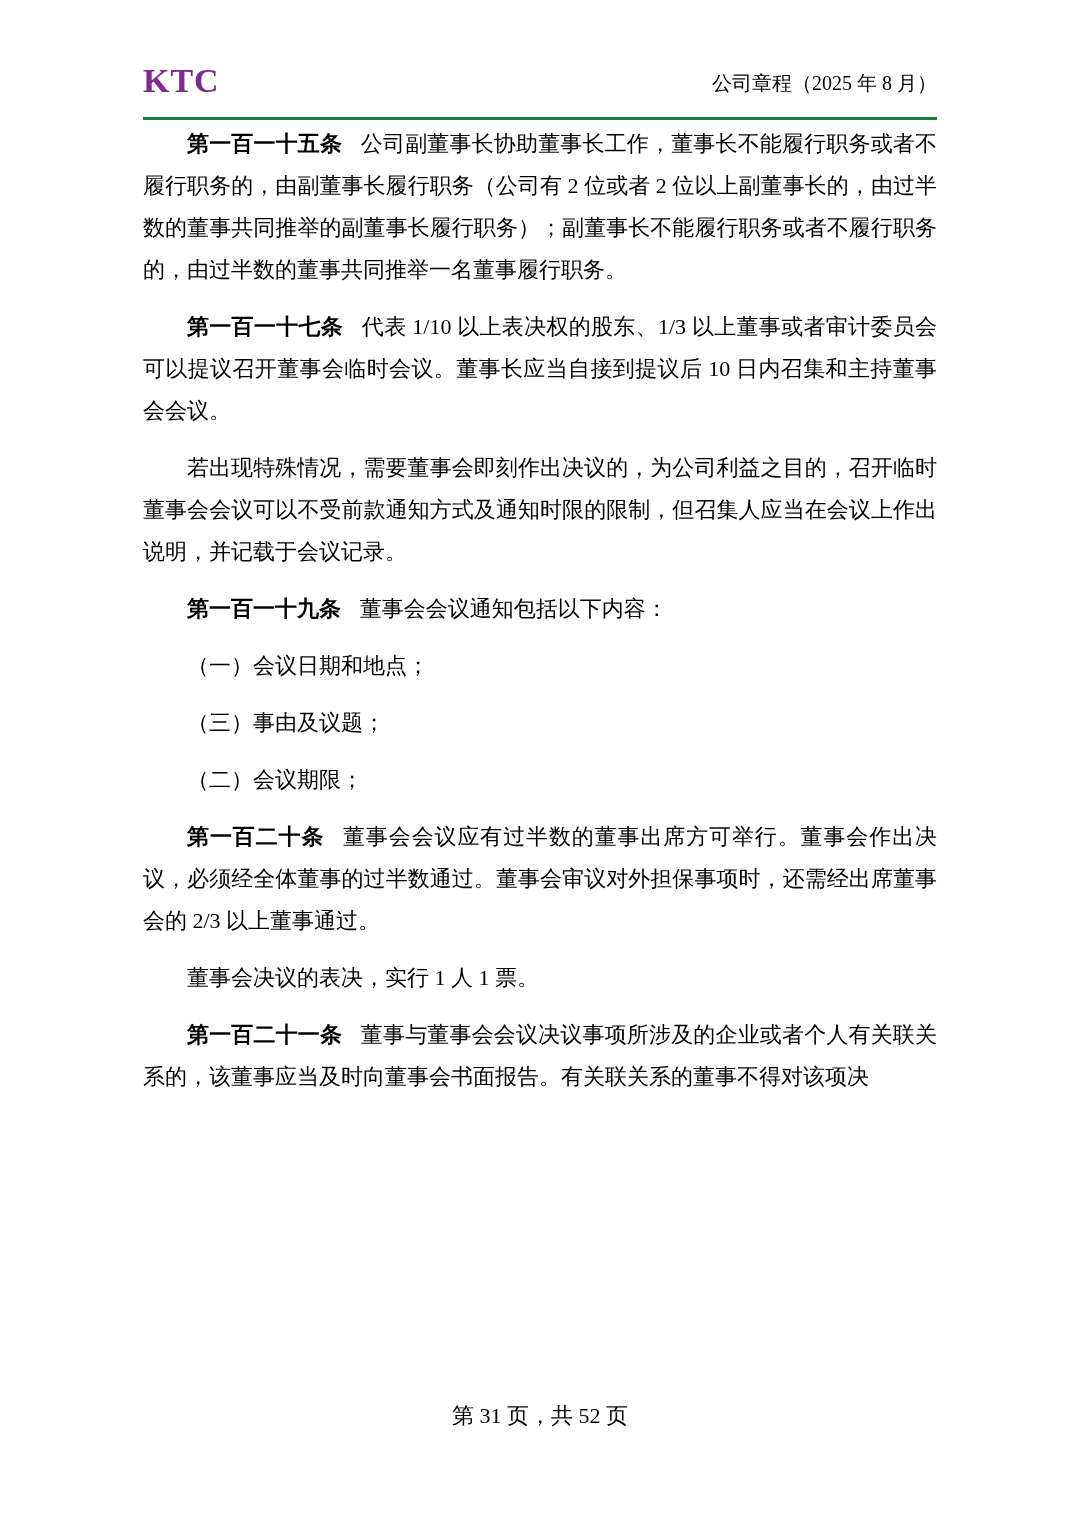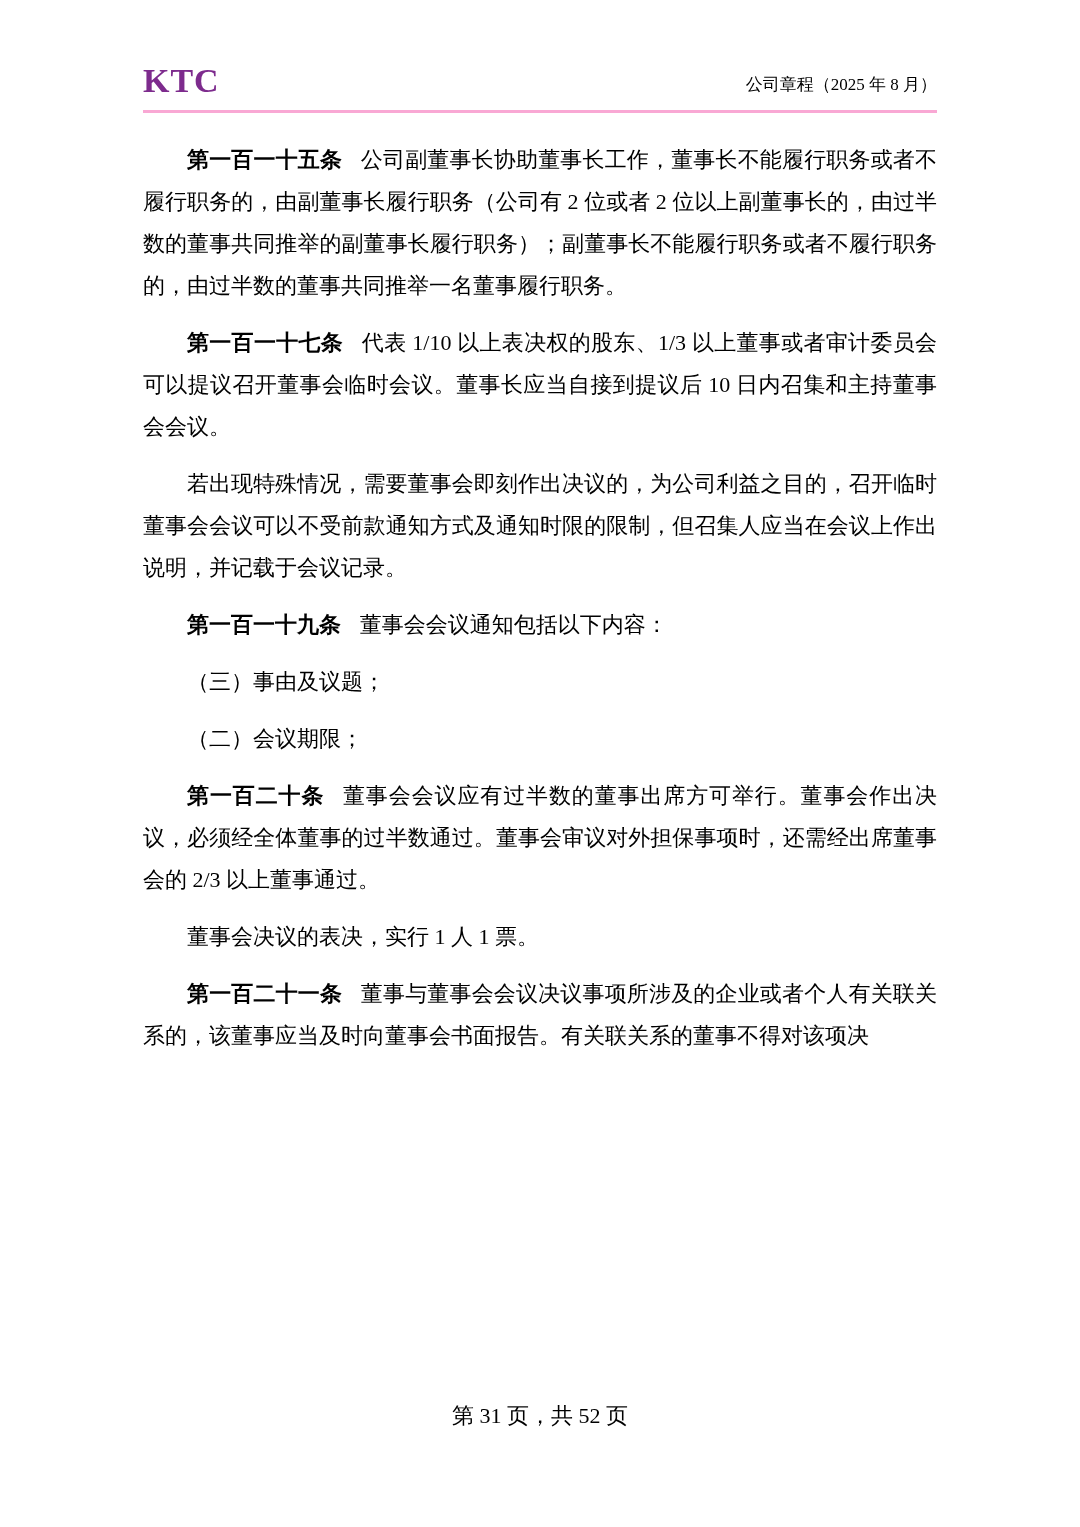--- a/index.html
+++ b/index.html
@@ -15,40 +15,40 @@
     font-family: "Liberation Serif", "DejaVu Serif", serif;
   }
   .header {
     position: absolute;
     left: 143px;
     right: 143px;
     top: 64px;
     display: flex;
     justify-content: space-between;
     align-items: flex-end;
-    border-bottom: 3px solid #f9a8d4;
-    padding-bottom: 12px;
+    border-bottom: 3px solid #15803d;
+    padding-bottom: 19px;
   }
   .logo {
     font-family: "Liberation Serif", "DejaVu Serif", serif;
     font-weight: bold;
     font-size: 34px;
     line-height: 1;
     letter-spacing: 1px;
   }
   .header-title {
-    font-size: 17px;
+    font-size: 20px;
     line-height: 1.2;
     padding-bottom: 3px;
   }
   .doc-body {
     position: absolute;
     left: 143px;
     right: 143px;
-    top: 124px;
+    top: 108px;
   }
   .para {
     font-size: 22px;
     line-height: 42px;
     text-align: justify;
     text-justify: inter-character;
     text-align-last: left;
     text-indent: 2em;
     margin-top: 15px;
   }
@@ -76,20 +76,21 @@
   <div class="header">
     <div class="logo" style="color: rgb(125, 43, 141);">KTC</div>
     <div class="header-title">公司章程（2025 年 8 月）</div>
   </div>
 
   <div class="doc-body">
     <p class="para"><b class="art-num">第一百一十五条</b><span>公司副董事长协助董事长工作，董事长不能履行职务或者不履行职务的，由副董事长履行职务（公司有 2 位或者 2 位以上副董事长的，由过半数的董事共同推举的副董事长履行职务）；副董事长不能履行职务或者不履行职务的，由过半数的董事共同推举一名董事履行职务。</span></p>
     <p class="para"><b class="art-num">第一百一十七条</b><span>代表 1/10 以上表决权的股东、1/3 以上董事或者审计委员会可以提议召开董事会临时会议。董事长应当自接到提议后 10 日内召集和主持董事会会议。</span></p>
     <p class="para"><span>若出现特殊情况，需要董事会即刻作出决议的，为公司利益之目的，召开临时董事会会议可以不受前款通知方式及通知时限的限制，但召集人应当在会议上作出说明，并记载于会议记录。</span></p>
     <p class="para"><b class="art-num">第一百一十九条</b><span>董事会会议通知包括以下内容：</span></p>
+    <p class="para"><span>（一）会议日期和地点；</span></p>
     <p class="para"><span>（三）事由及议题；</span></p>
     <p class="para"><span>（二）会议期限；</span></p>
     <p class="para"><b class="art-num">第一百二十条</b><span>董事会会议应有过半数的董事出席方可举行。董事会作出决议，必须经全体董事的过半数通过。董事会审议对外担保事项时，还需经出席董事会的 2/3 以上董事通过。</span></p>
     <p class="para"><span>董事会决议的表决，实行 1 人 1 票。</span></p>
     <p class="para"><b class="art-num">第一百二十一条</b><span>董事与董事会会议决议事项所涉及的企业或者个人有关联关系的，该董事应当及时向董事会书面报告。有关联关系的董事不得对该项决</span></p>
   </div>
 
   <div class="footer">
     <span>第 31 页，共 52 页</span>
   </div>

